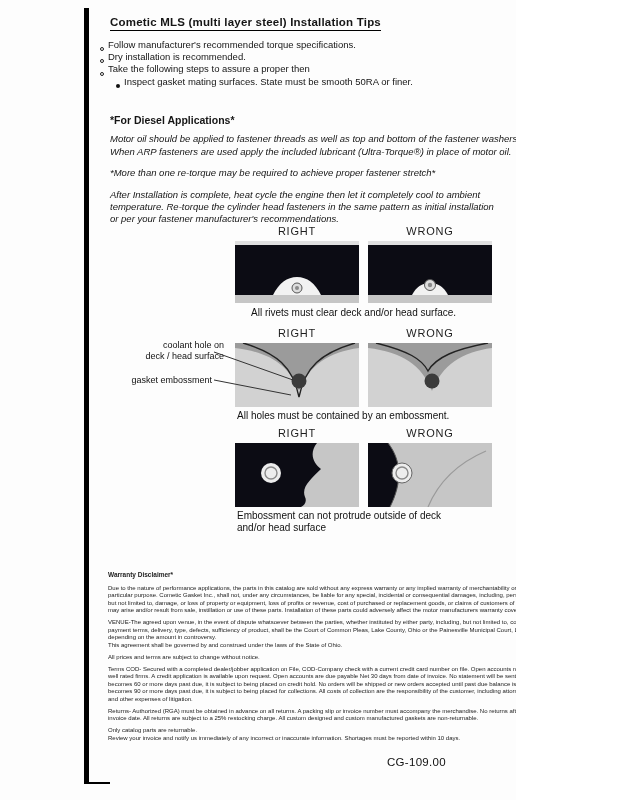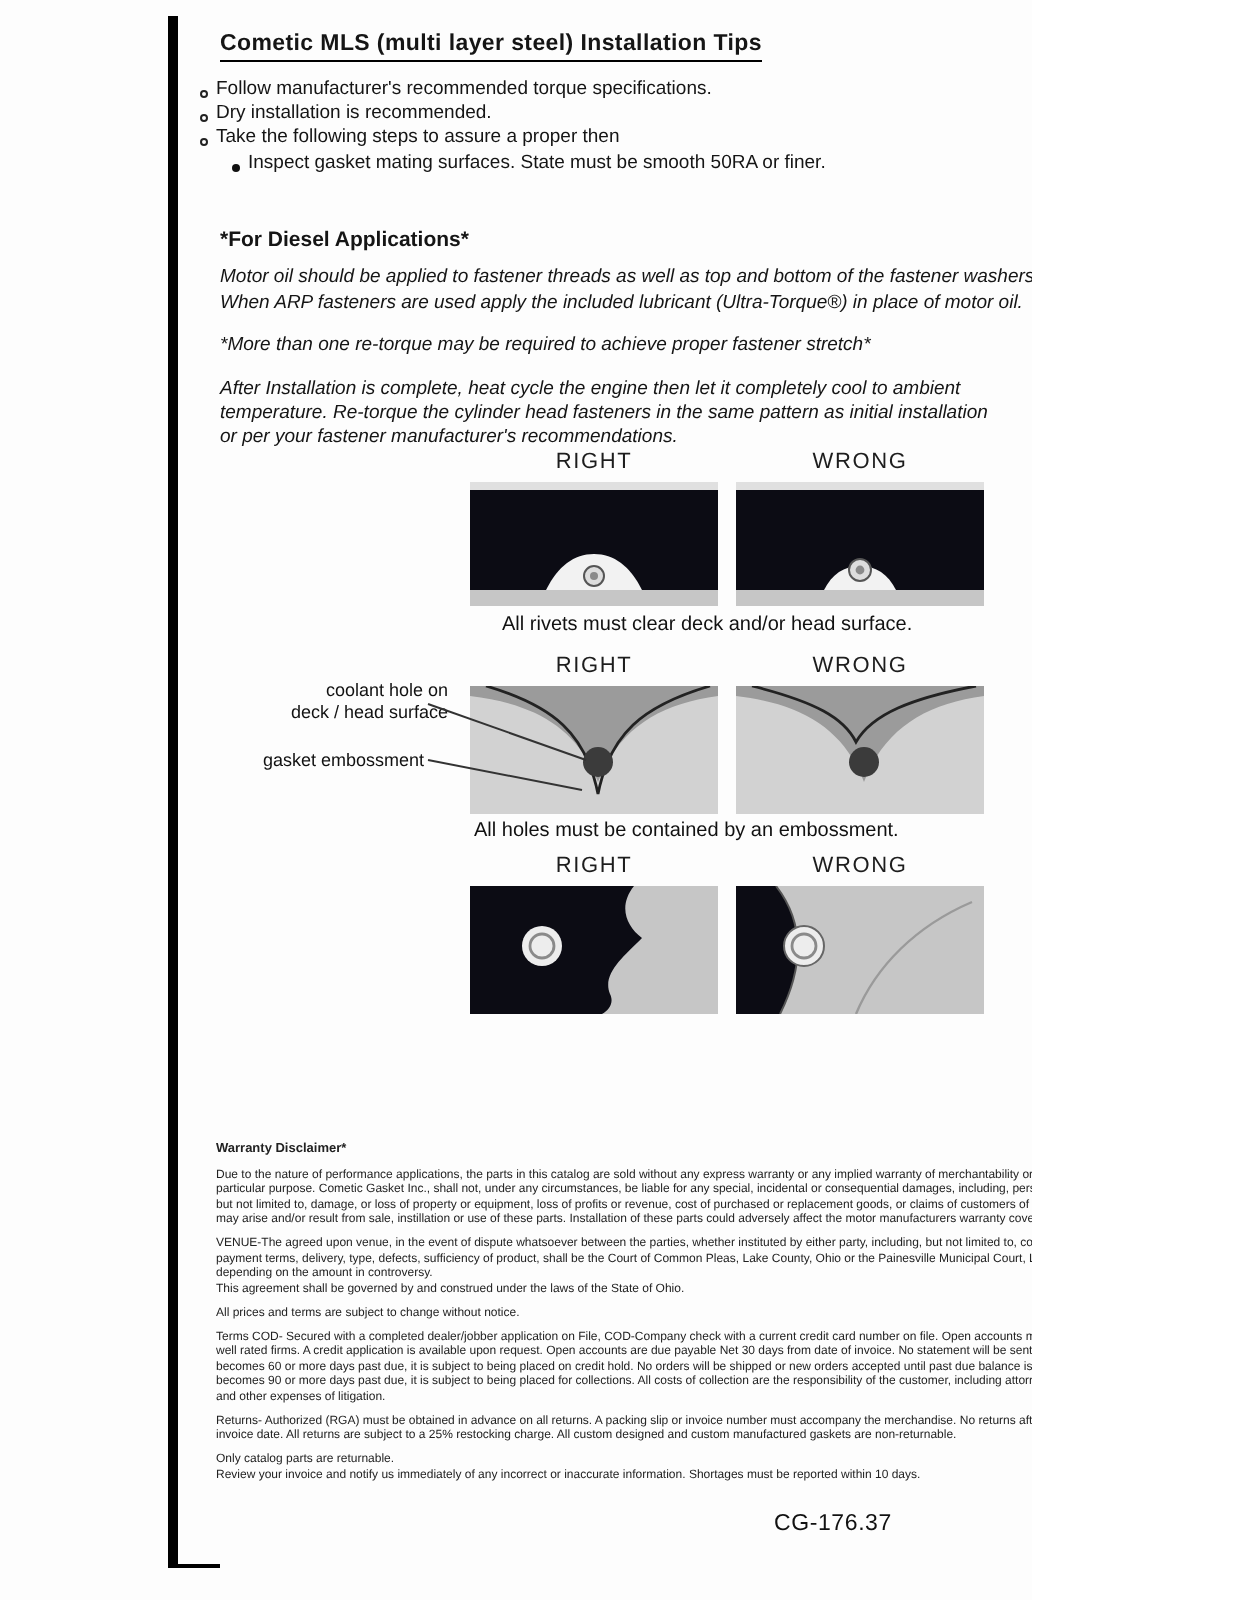--- a/index.html
+++ b/index.html
@@ -8,21 +8,21 @@
     position:relative; width:516px; height:800px; background:#fdfdfd;
     overflow:hidden; font-family:"Liberation Sans", sans-serif; color:#151515;
   }
   .left-rule { position:absolute; left:84px; top:8px; width:5px; height:776px; background:#000; }
   .bottom-tick { position:absolute; left:84px; top:782px; width:26px; height:2px; background:#000; }
 
   .title { position:absolute; left:110px; top:16px; font-size:11.5px; font-weight:bold; letter-spacing:0.2px; }
   .title span { border-bottom:1.5px solid #000; padding-bottom:1.5px; display:inline-block; }
 
   .bullets { position:absolute; left:100px; top:39px; width:500px; font-size:9.5px; line-height:12.2px; }
-  .bullet { display:flex; align-items:center; }
+  .bullet { display:flex; align-items:flex-end; }
   .marker-open { flex:none; width:4px; height:4px; border:1px solid #222; border-radius:50%; margin:3.6px 4px 0 0; background:#fff; }
   .bullet.sub .marker-filled { flex:none; width:4px; height:4px; border-radius:50%; background:#111; margin:3.6px 4px 0 16px; }
 
   .diesel { position:absolute; left:110px; top:114px; width:470px; font-size:9.5px; line-height:12.4px; }
   .diesel h2 { font-size:10.5px; font-weight:bold; margin-bottom:7px; }
   .diesel p { margin-bottom:9px; white-space:pre-line;font-style:italic; }
 
   .diag-header { position:absolute; width:124px; text-align:center; font-size:11px; letter-spacing:0.8px; color:#1d1d1d; }
   .h-row1 { top:225px; } .h-row2 { top:327px; } .h-row3 { top:427px; }
   .col-left { left:235px; } .col-right { left:368px; }
@@ -153,33 +153,35 @@
   <div class="panel p-row3 col-right">
     <svg width="124" height="64" viewBox="0 0 124 64">
       <rect width="124" height="64" fill="#c6c6c6"></rect>
       <path d="M20,0 C34,18 34,40 22,64 H0 V0 Z" fill="#0c0c14"></path>
       <path d="M20,0 C34,18 34,40 22,64" fill="none" stroke="#555" stroke-width="1"></path>
       <circle cx="34" cy="30" r="10" fill="#ededed" stroke="#666" stroke-width="1"></circle>
       <circle cx="34" cy="30" r="6" fill="none" stroke="#8a8a8a" stroke-width="1.4"></circle>
       <path d="M60,64 C70,40 90,20 118,8" fill="none" stroke="#9a9a9a" stroke-width="1.2"></path>
     </svg>
   </div>
+  <div class="caption c-row3">Embossment can not protrude outside of deck
+and/or head surface</div>
 
   <svg class="pointer-lines" viewBox="0 0 618 800">
     <line x1="214" y1="352" x2="293" y2="380" stroke="#333" stroke-width="1"></line>
     <line x1="214" y1="380" x2="291" y2="395" stroke="#333" stroke-width="1"></line>
   </svg>
 
   <div class="disclaimer">
     <h3>Warranty Disclaimer*</h3>
     <p>Due to the nature of performance applications, the parts in this catalog are sold without any express warranty or any implied warranty of merchantability or fitness for a particular purpose. Cometic Gasket Inc., shall not, under any circumstances, be liable for any special, incidental or consequential damages, including, person, party or property, but not limited to, damage, or loss of property or equipment, loss of profits or revenue, cost of purchased or replacement goods, or claims of customers of the purchase, which may arise and/or result from sale, instillation or use of these parts. Installation of these parts could adversely affect the motor manufacturers warranty coverage.</p>
     <p>VENUE-The agreed upon venue, in the event of dispute whatsoever between the parties, whether instituted by either party, including, but not limited to, contract terms, payment terms, delivery, type, defects, sufficiency of product, shall be the Court of Common Pleas, Lake County, Ohio or the Painesville Municipal Court, Lake County, Ohio, depending on the amount in controversy.
 This agreement shall be governed by and construed under the laws of the State of Ohio.</p>
     <p>All prices and terms are subject to change without notice.</p>
     <p>Terms COD- Secured with a completed dealer/jobber application on File, COD-Company check with a current credit card number on file. Open accounts may be established by well rated firms. A credit application is available upon request. Open accounts are due payable Net 30 days from date of invoice. No statement will be sent. If an account becomes 60 or more days past due, it is subject to being placed on credit hold. No orders will be shipped or new orders accepted until past due balance is paid. If an account becomes 90 or more days past due, it is subject to being placed for collections. All costs of collection are the responsibility of the customer, including attorney fees, court costs, and other expenses of litigation.</p>
     <p>Returns- Authorized (RGA) must be obtained in advance on all returns. A packing slip or invoice number must accompany the merchandise. No returns after 30 days from invoice date. All returns are subject to a 25% restocking charge. All custom designed and custom manufactured gaskets are non-returnable.</p>
     <p>Only catalog parts are returnable.
 Review your invoice and notify us immediately of any incorrect or inaccurate information. Shortages must be reported within 10 days.</p>
   </div>
 
-  <div class="footer-code">CG-176.37</div>
+  <div class="footer-code">CG-109.00</div>
 
 </div>
 
 </body></html>

